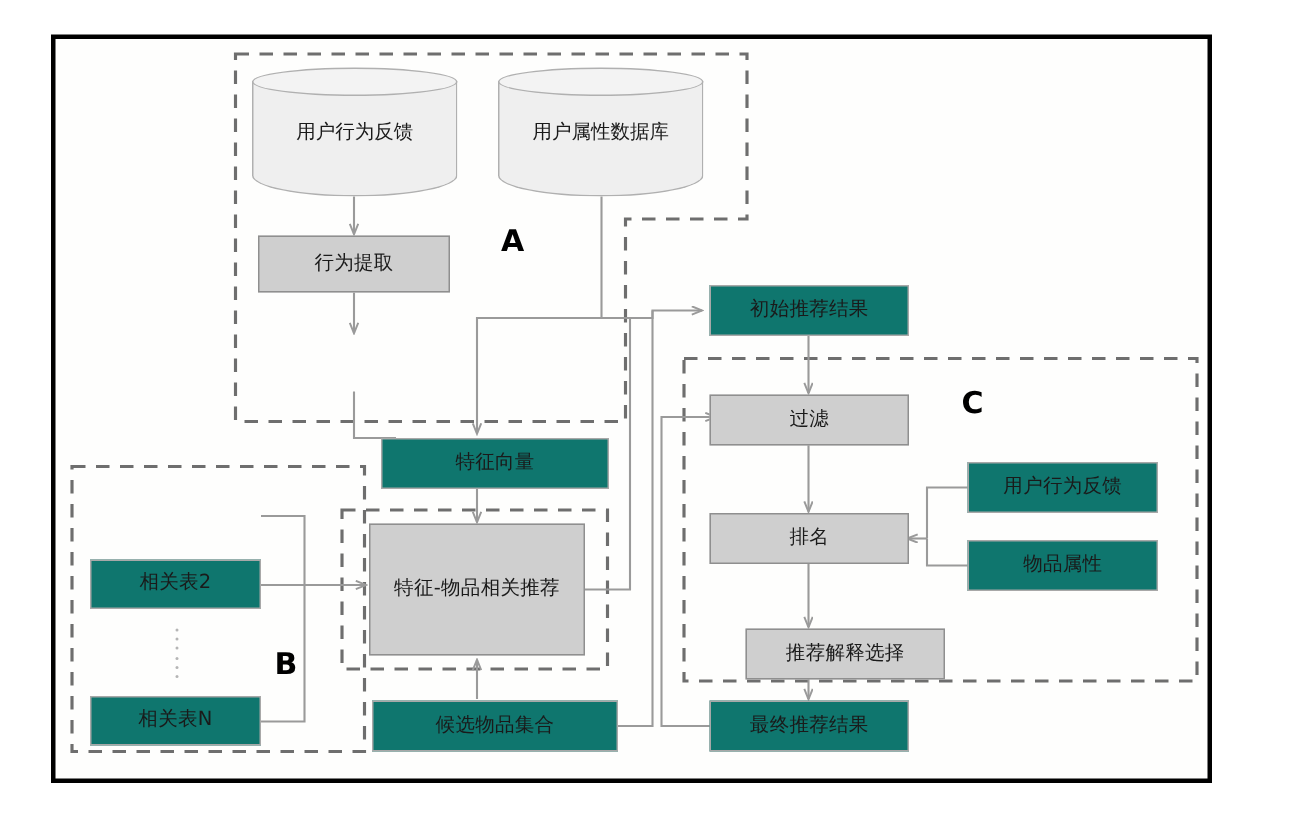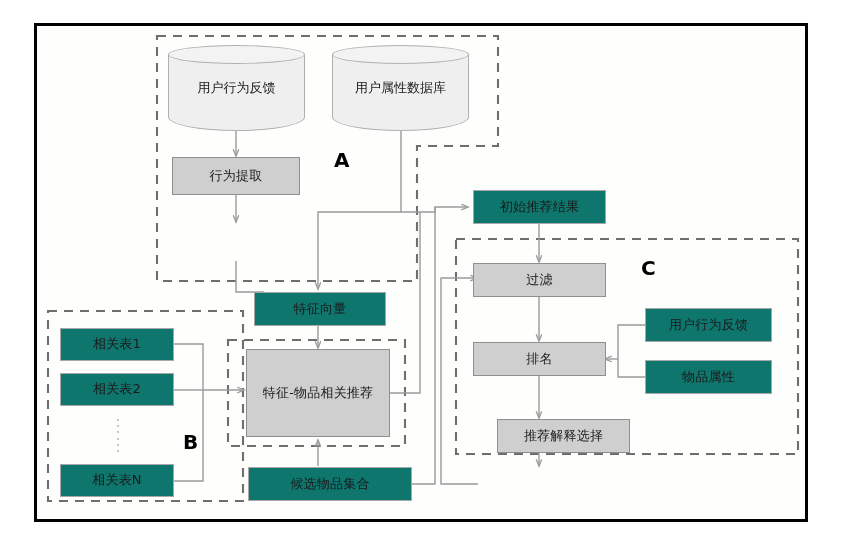--- a/index.html
+++ b/index.html
@@ -171,23 +171,22 @@
 
   <div class="cyl" style="left:332px; top:45px; width:137px; height:86px;">
     <div class="body"></div>
     <div class="top"></div>
     <div class="label">用户属性数据库</div>
   </div>
 
   <div class="node box-dark" style="left:172px; top:157px; width:128px; height:38px;">行为提取</div>
 
 
-  <div class="node box-light" style="left:254px; top:292px; width:132px; height:34px;">特征向量</div>
-
-  <div class="node box-light" style="left:60px; top:328px; width:114px; height:33px;">相关表1</div>
+  <div class="node box-light" style="left:254px; top:292px; width:152px; height:34px;">特征向量</div>
+
 
   <div class="node box-light" style="left:60px; top:373px; width:114px; height:33px;">相关表2</div>
 
   <div class="vdots" style="left:116px; top:419px; width:4px; height:33px;">
     <i></i>
       <i></i>
       <i></i>
       <i></i>
       <i></i>
       <i></i>
@@ -203,18 +202,19 @@
   <div class="node box-light" style="left:248px; top:467px; width:164px; height:34px;">候选物品集合</div>
 
   <div class="node box-light" style="left:473px; top:190px; width:133px; height:34px;">初始推荐结果</div>
 
   <div class="node box-dark" style="left:473px; top:263px; width:133px; height:34px;">过滤</div>
 
   <div class="node box-dark" style="left:473px; top:342px; width:133px; height:34px;">排名</div>
 
   <div class="node box-dark" style="left:473px; top:419px; width:133px; height:34px;margin-left:24px;">推荐解释选择</div>
 
+  <div class="node box-light" style="left:473px; top:467px; width:133px; height:34px;">最终推荐结果</div>
 
   <div class="node box-light" style="left:645px; top:308px; width:127px; height:34px;text-align:right;">用户行为反馈</div>
 
   <div class="node box-light" style="left:645px; top:360px; width:127px; height:34px;">物品属性</div>
 
 </div>
 
 </body></html>

